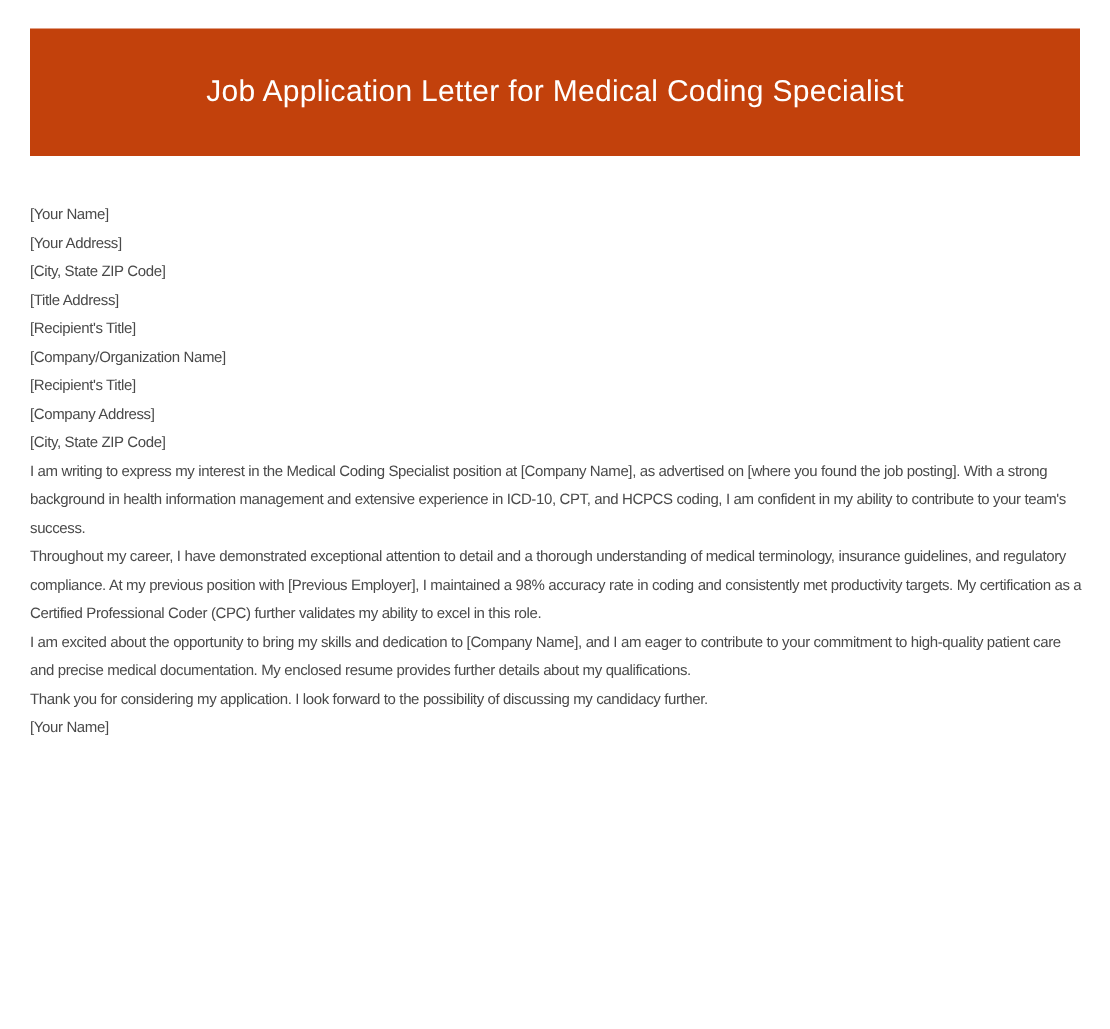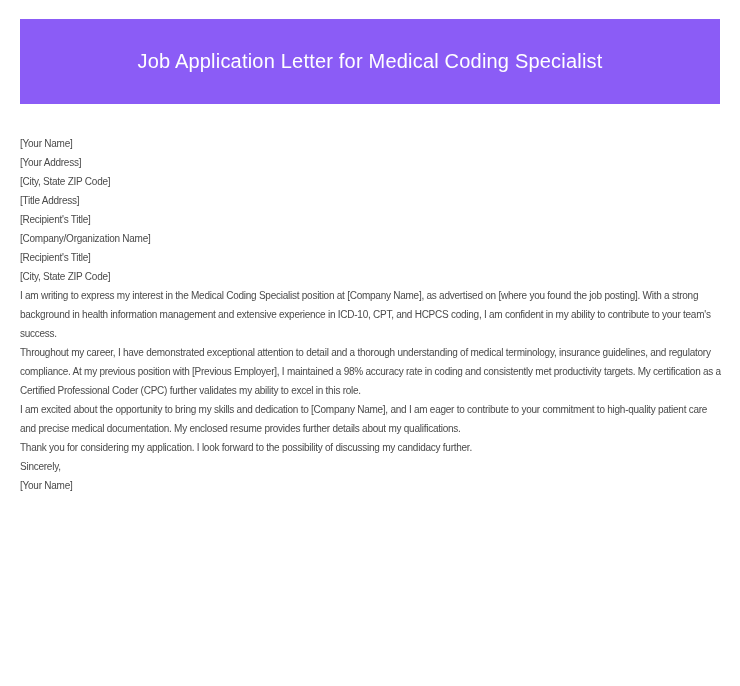--- a/index.html
+++ b/index.html
@@ -9,21 +9,21 @@
   body {
     width: 740px;
     height: 686px;
     background: #ffffff;
     font-family: "Liberation Sans", sans-serif;
     overflow: hidden;
   }
   .banner {
     margin: 19px 20px 0 20px;
     height: 85px;
-    background: #8b5cf6;
+    background: #c2410c;
     display: flex;
     align-items: center;
     justify-content: center;
   }
   .banner h1 {
     margin: 0;
     color: #ffffff;
     font-size: 20px;
     font-weight: 500;
     letter-spacing: 0.2px;
@@ -55,26 +55,26 @@
   <div class="letter">
 
     <div class="line">[Your Name]</div>
     <div class="line">[Your Address]</div>
     <div class="line">[City, State ZIP Code]</div>
     <div class="line">[Title Address]</div>
 
     <div class="line">[Recipient's Title]</div>
     <div class="line">[Company/Organization Name]</div>
     <div class="line">[Recipient's Title]</div>
+    <div class="line">[Company Address]</div>
     <div class="line">[City, State ZIP Code]</div>
 
 
     <p>I am writing to express my interest in the Medical Coding Specialist position at [Company Name], as advertised on [where you found the job posting]. With a strong background in health information management and extensive experience in ICD-10, CPT, and HCPCS coding, I am confident in my ability to contribute to your team's success.</p>
     <p>Throughout my career, I have demonstrated exceptional attention to detail and a thorough understanding of medical terminology, insurance guidelines, and regulatory compliance. At my previous position with [Previous Employer], I maintained a 98% accuracy rate in coding and consistently met productivity targets. My certification as a Certified Professional Coder (CPC) further validates my ability to excel in this role.</p>
     <p>I am excited about the opportunity to bring my skills and dedication to [Company Name], and I am eager to contribute to your commitment to high-quality patient care and precise medical documentation. My enclosed resume provides further details about my qualifications.</p>
     <p>Thank you for considering my application. I look forward to the possibility of discussing my candidacy further.</p>
 
-    <div class="line">Sincerely,</div>
     <div class="line">[Your Name]</div>
 
   </div>
 
 </div>
 
 </body></html>

